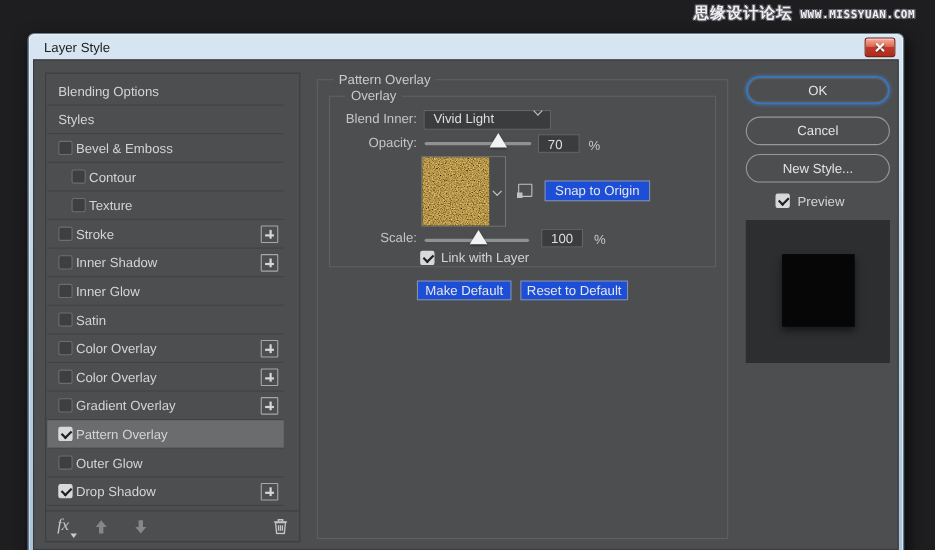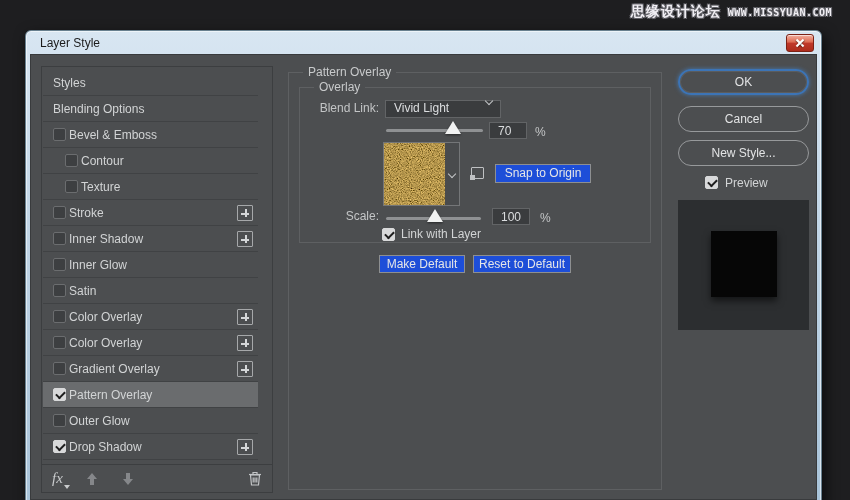--- a/index.html
+++ b/index.html
@@ -127,26 +127,26 @@
     <span class="title-text">Layer Style</span>
     <span class="close-btn"></span>
   </div>
 
   <div class="content">
 
     <div class="sidebar">
       <div class="rows" id="sidebar-rows">
           <div class="srow">
 
+    <span class="row-label">Blending Options</span>
+
+  </div>
+          <div class="srow">
+
     <span class="row-label">Styles</span>
-
-  </div>
-          <div class="srow">
-
-    <span class="row-label">Blending Options</span>
 
   </div>
           <div class="srow">
     <span class="cb"></span>
     <span class="row-label">Bevel &amp; Emboss</span>
 
   </div>
           <div class="srow indent">
     <span class="cb"></span>
     <span class="row-label">Contour</span>
@@ -225,26 +225,27 @@
           </g>
         </svg>
       </div>
     </div>
 
     <div class="group group-main"></div>
     <span class="legend legend-main">Pattern Overlay</span>
     <div class="group group-inner"></div>
     <span class="legend legend-inner">Overlay</span>
 
-    <span class="flabel" style="left:240px; top:45px;">Blend Link:</span>
+    <span class="flabel" style="left:240px; top:45px;">Blend Inner:</span>
     <div class="dropdown">
       <span>Vivid Light</span>
       <span class="chev"></span>
     </div>
 
+    <span class="flabel" style="left:240px; top:67px;">Opacity:</span>
     <div class="slider-track" style="left:355px; top:74px; width:97px;"></div>
     <div class="slider-thumb" style="left:414px; top:66px;"></div>
     <input class="valbox" style="left: 458px; top: 67px;" value="70">
     <span class="unit" style="left:504px; top:70px;">%</span>
 
     <div class="swatch-combo">
       <div class="swatch">
         <svg width="61" height="62">
           <filter id="goldnoise">
             <feTurbulence type="fractalNoise" baseFrequency="0.9" numOctaves="2" seed="7" stitchTiles="stitch"></feTurbulence>

